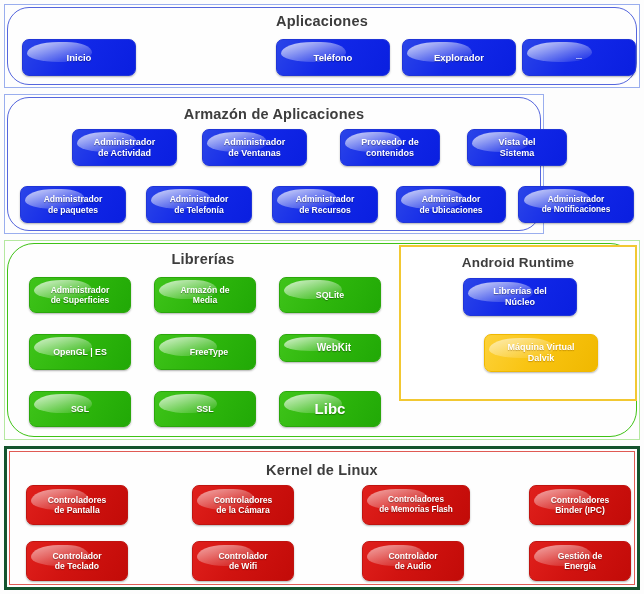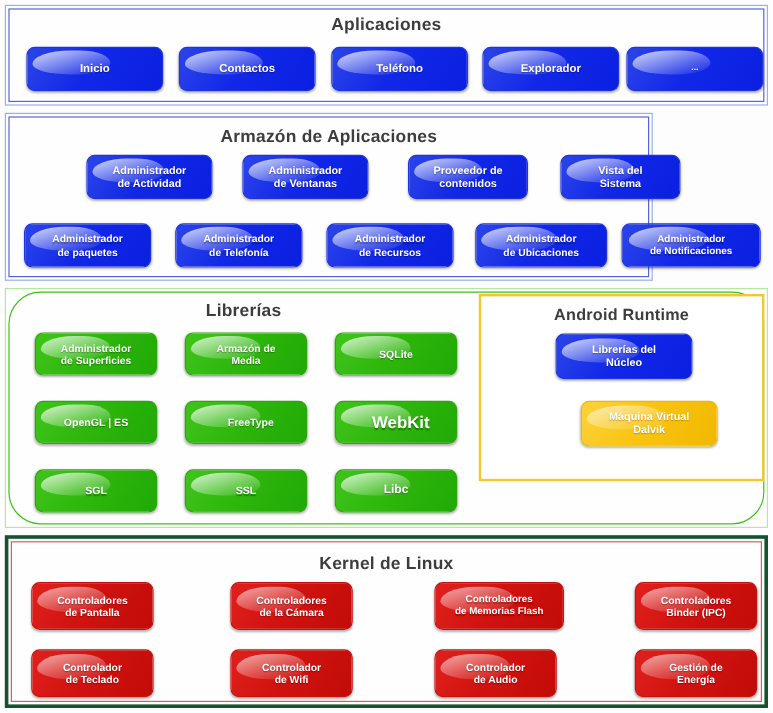--- a/index.html
+++ b/index.html
@@ -31,21 +31,21 @@
   .layer > .inner {
     position: relative;
     width: 100%;
     height: 100%;
     box-sizing: border-box;
     border-style: solid;
     border-width: 1px;
     background: #fefefe;
   }
   .layer.blue            { border: 1px solid #9aaeee; }
-  .layer.blue > .inner   { border-color: #5566dd; }
+  .layer.blue > .inner   { border-color: #5566dd; border-radius: 22px; }
   .layer.green           { border: 1px solid #b5e8a0; }
   .layer.green > .inner  { border-color: #3fc215; border-radius: 27px; }
   .layer.red             { border: 3px solid #14532d; }
   .layer.red > .inner    { border-color: #e05a54; }
 
   
   .subpanel {
     position: absolute;
     box-sizing: border-box;
     border: 2px solid #f2c832;
@@ -126,23 +126,20 @@
 
 <div id="stack">
 
   <div class="layer blue" style="left:4px; top:4px; width:636px; height:84px;">
     <div class="inner">
       <div class="sec-title" style="top:5px; font-size:14.5px;">Aplicaciones</div>
 
       <div class="node blue" style="left:14px; top:31px; width:114px; height:37px; font-size:9.5px;">
         <span>Inicio</span>
       </div>
-      <div class="node blue" style="left:141px; top:31px; width:114px; height:37px; font-size:9.5px;">
-        <span>Contactos</span>
-      </div>
       <div class="node blue" style="left:268px; top:31px; width:114px; height:37px; font-size:9.5px;">
         <span>Teléfono</span>
       </div>
       <div class="node blue" style="left:394px; top:31px; width:114px; height:37px; font-size:9.5px;">
         <span>Explorador</span>
       </div>
       <div class="node blue" style="left:514px; top:31px; width:114px; height:37px; font-size:7px;">
         <span>...</span>
       </div>
     </div>
@@ -196,31 +193,31 @@
       <div class="node green" style="left:271px; top:33px; width:102px; height:36px; font-size:8.8px;">
         <span>SQLite</span>
       </div>
 
       <div class="node green" style="left:21px; top:90px; width:102px; height:36px; font-size:8.8px;">
         <span>OpenGL | ES</span>
       </div>
       <div class="node green" style="left:146px; top:90px; width:102px; height:36px; font-size:8.8px;padding-left:8px;">
         <span>FreeType</span>
       </div>
-      <div class="node green" style="left:271px; top:90px; width:102px; height:36px; font-size:14px;padding-left:8px;">
+      <div class="node green" style="left:271px; top:90px; width:102px; height:28px; font-size:10px;padding-left:8px;">
         <span>WebKit</span>
       </div>
 
       <div class="node green" style="left:21px; top:147px; width:102px; height:36px; font-size:8.8px;">
         <span>SGL</span>
       </div>
       <div class="node green" style="left:146px; top:147px; width:102px; height:36px; font-size:8.8px;">
         <span>SSL</span>
       </div>
-      <div class="node green" style="left:271px; top:147px; width:102px; height:36px; font-size:10px;">
+      <div class="node green" style="left:271px; top:147px; width:102px; height:36px; font-size:15px;">
         <span>Libc</span>
       </div>
 
       <div class="subpanel" style="left:391px; top:1px; width:238px; height:156px;">
         <div class="sec-title" style="top:8px; font-size:13.5px;">Android Runtime</div>
 
         <div class="node blue" style="left:62px; top:31px; width:114px; height:38px; font-size:9px;">
           <span><span>Librerías del</span><br><span>Núcleo</span></span>
         </div>
         <div class="node gold" style="left:62px; top:87px; width:114px; height:38px; font-size:9px;">

